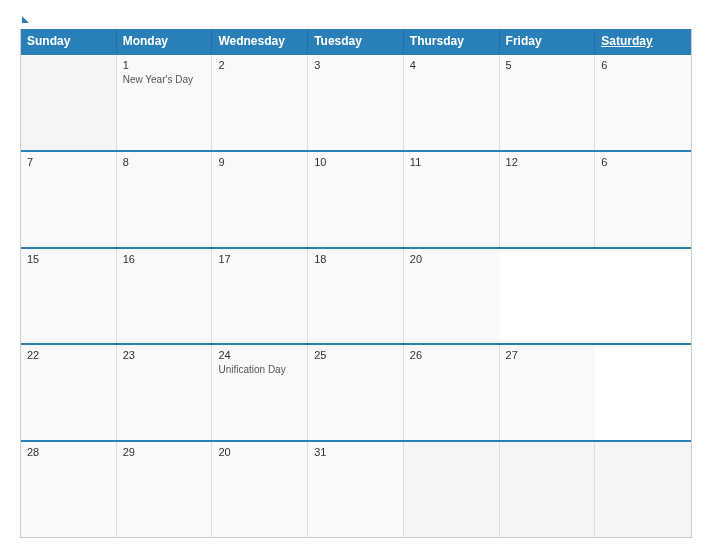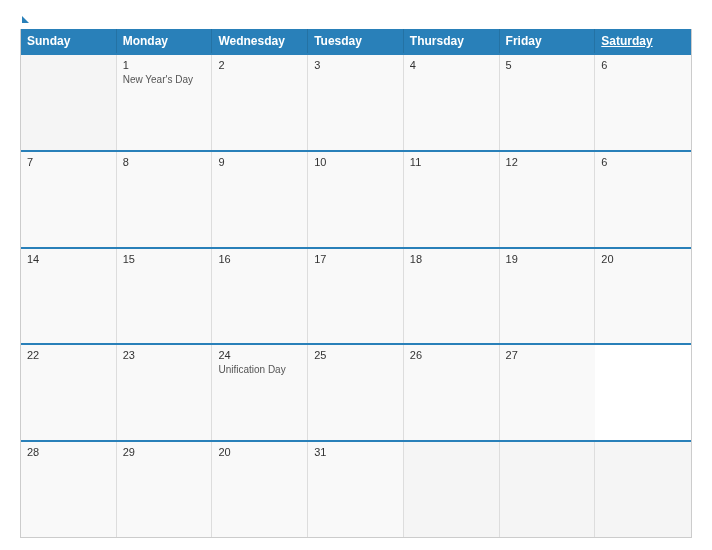--- a/index.html
+++ b/index.html
@@ -195,36 +195,30 @@
           </div>
           <div class="cal-cell">
             <span class="day-num">12</span>
           </div>
           <div class="cal-cell">
             <span class="day-num">6</span>
           </div>
         </div>
         <div class="cal-week">
           <div class="cal-cell">
-            <span class="day-num">14</span>
-          </div>
-          <div class="cal-cell">
             <span class="day-num">15</span>
           </div>
           <div class="cal-cell">
             <span class="day-num">16</span>
           </div>
           <div class="cal-cell">
             <span class="day-num">17</span>
           </div>
           <div class="cal-cell">
             <span class="day-num">18</span>
-          </div>
-          <div class="cal-cell">
-            <span class="day-num">19</span>
           </div>
           <div class="cal-cell">
             <span class="day-num">20</span>
           </div>
         </div>
         <div class="cal-week">
           <div class="cal-cell">
             <span class="day-num">22</span>
           </div>
           <div class="cal-cell">

